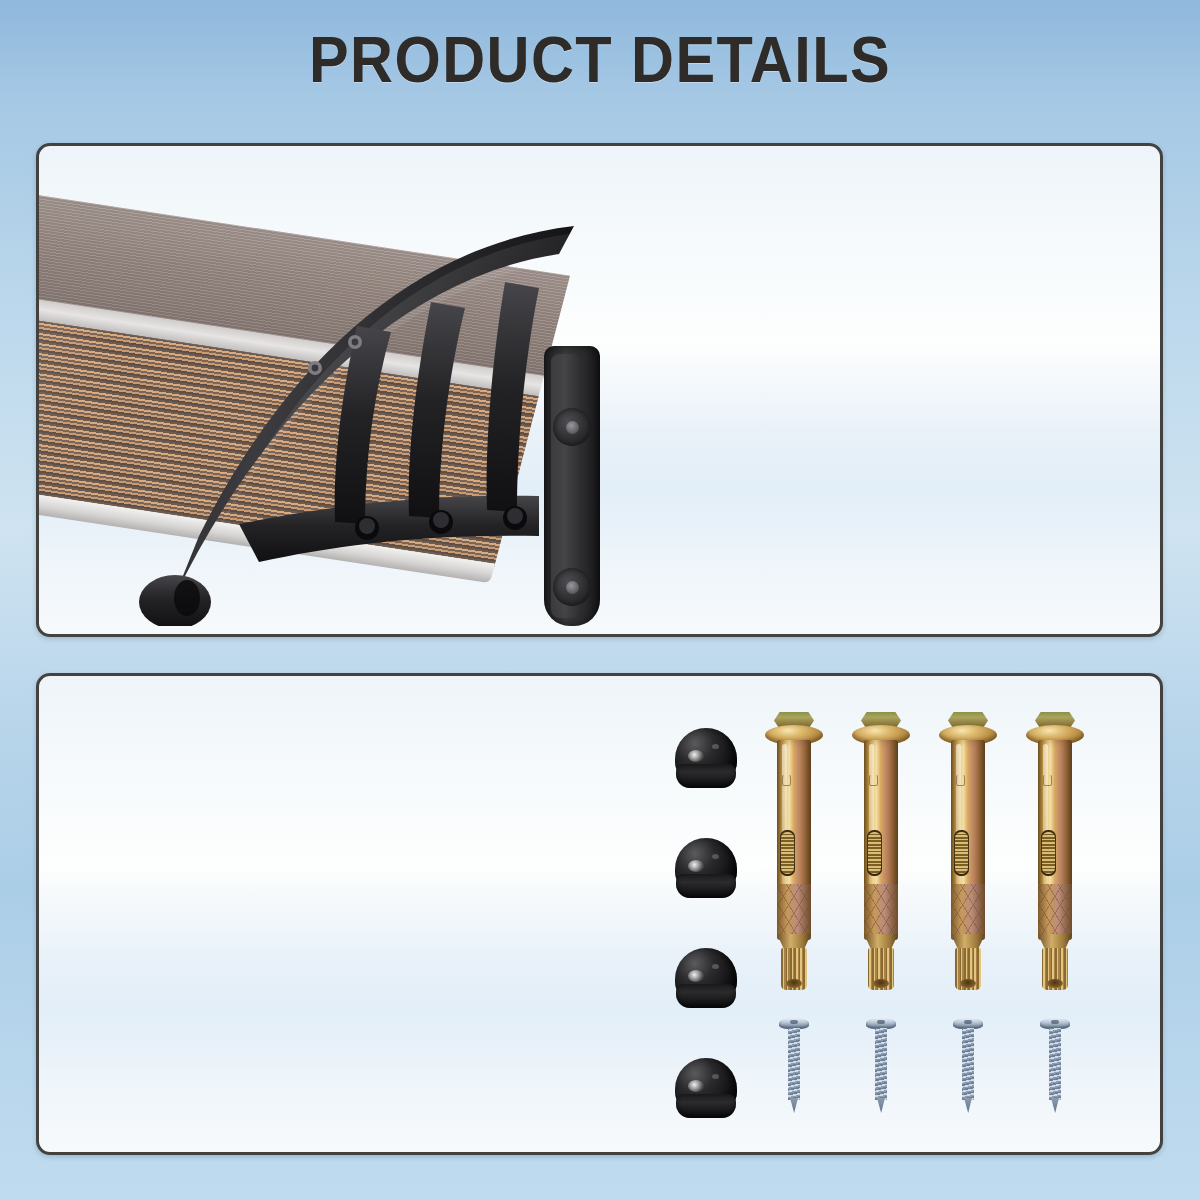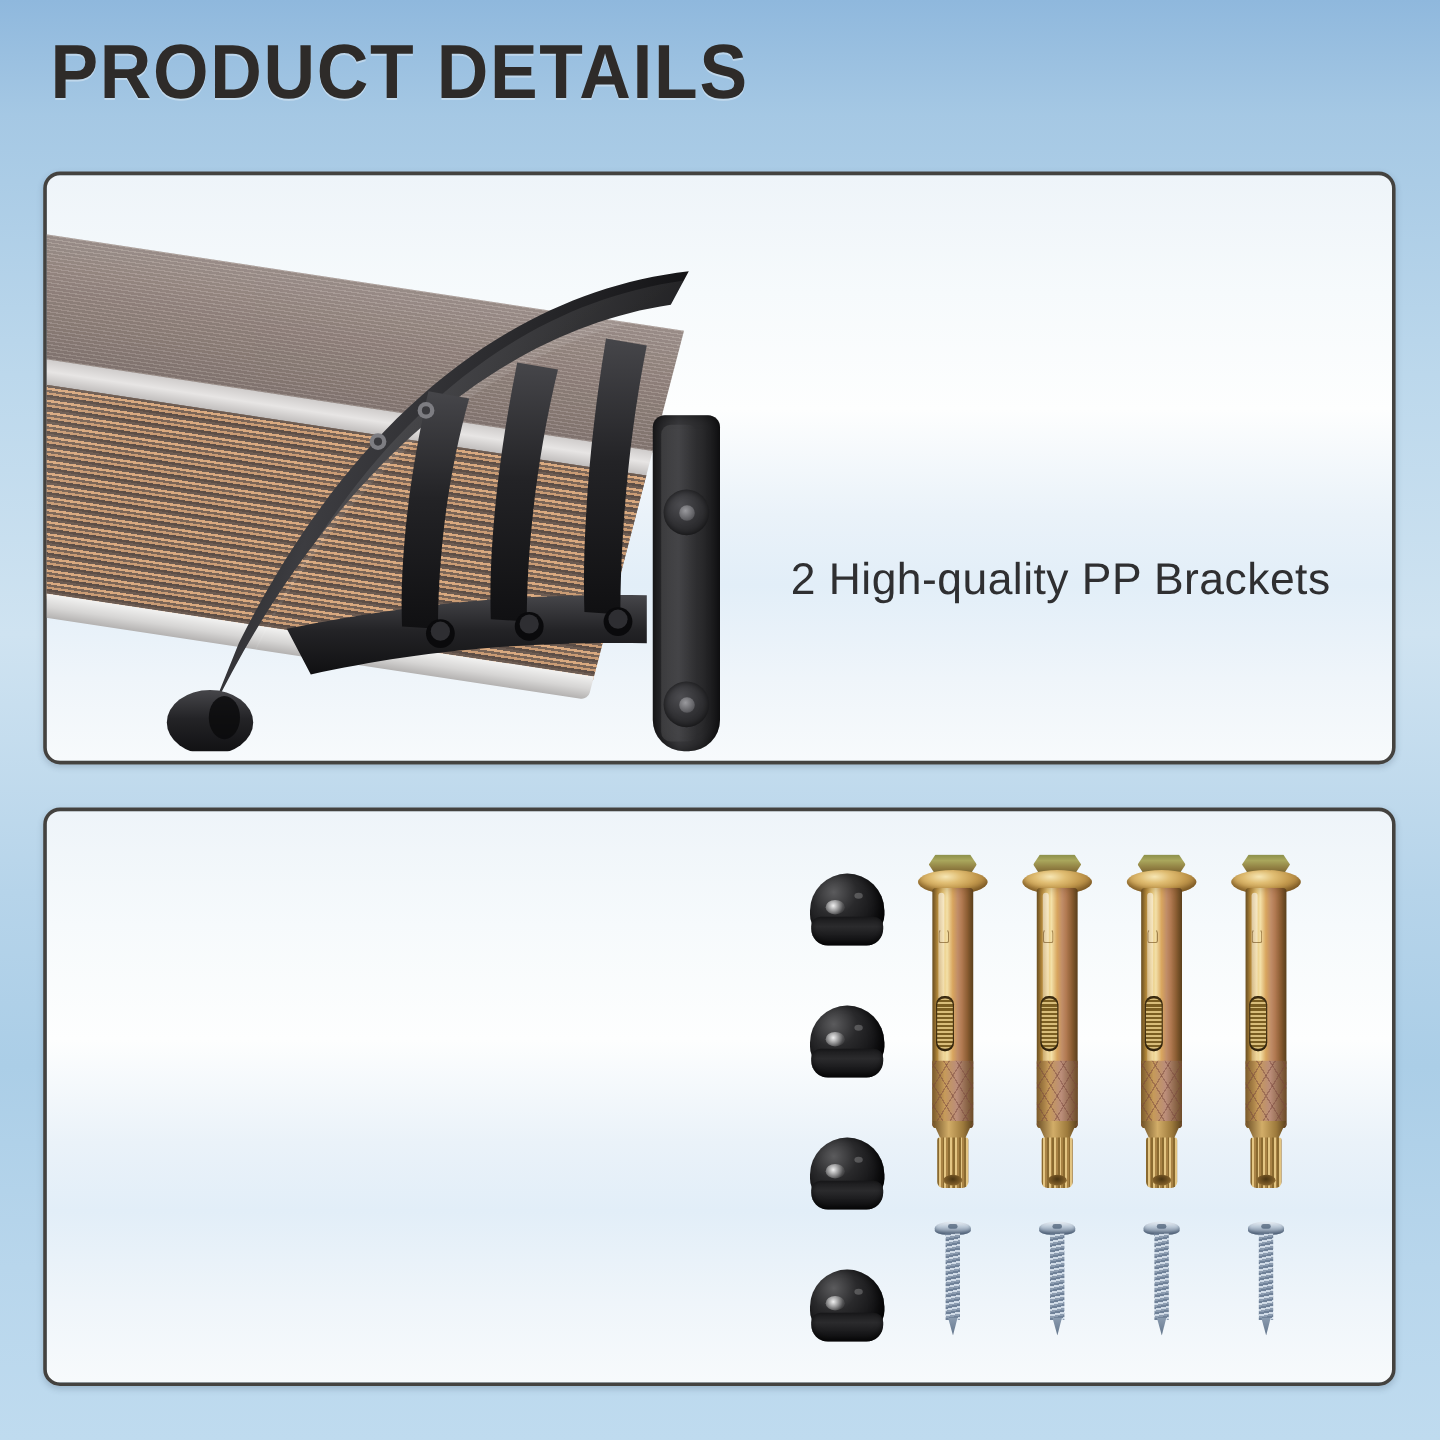--- a/index.html
+++ b/index.html
@@ -15,21 +15,21 @@
         #b6d4ea 62%,
         #abcee7 74%,
         #b8d6ec 88%,
         #bfdbef 100%);
     position:relative;
   }
 
   
   .title-wrap{
     position:absolute; left:0; top:28px; width:1200px;
-    text-align:left;
+    text-align:center;
   }
   .title{
     font-family:"Liberation Sans Narrow","Liberation Sans",sans-serif;
     font-size:64px; font-weight:bold; letter-spacing:1.5px;
     color:#2e2b29; line-height:1;
     transform:scaleX(0.93); transform-origin:center;
     text-shadow:0 1px 0 rgba(255,255,255,.35);
   }
 
   
@@ -346,21 +346,20 @@
         <div class="boss" id="boss-top">
             <i></i>
           </div>
         <div class="boss" id="boss-bottom">
             <i></i>
           </div>
       </div>
     </div>
   </div>
 
-  <div class="panel-label" id="label-brackets">2 High-quality PP Brackets</div>
 </div>
 
 <div class="panel" id="panel-accessory">
 
   <div class="hw-area">
 
     <div class="cap" style="left:636px; top:52px;">
       <div class="dome"></div>
         <div class="collar"></div>
         <div class="glint"></div>

